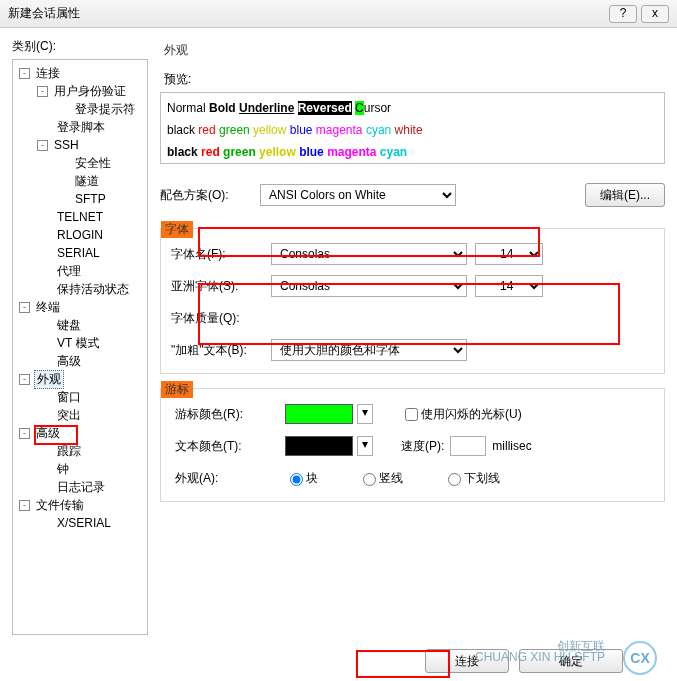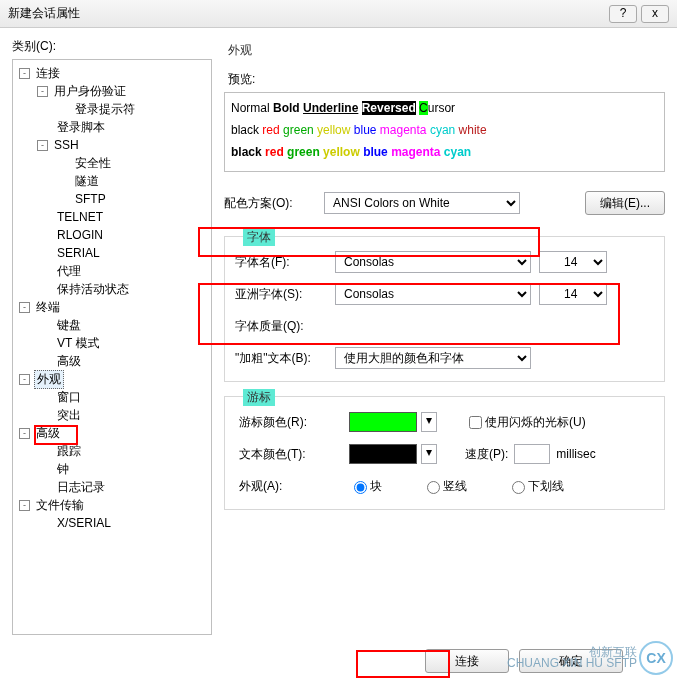--- a/index.html
+++ b/index.html
@@ -2,62 +2,62 @@
 <html><head>
 <meta charset="utf-8">
 <style>
 * { box-sizing: border-box; font-family: "Microsoft YaHei", "SimSun", sans-serif; font-size: 12px; }
 body { margin: 0; background: #fff; width: 677px; height: 681px; overflow: hidden; position: relative; }
 .titlebar { height: 28px; background: linear-gradient(#f7f7f7,#e9e9e9); border-bottom: 1px solid #ccc; display: flex; align-items: center; padding: 0 8px; justify-content: space-between; }
 .titlebar .title { font-size: 12px; }
 .titlebar .controls { display: flex;  }
 .titlebar .controls .tb-btn { width: 28px; height: 18px; border: 1px solid #aaa; border-radius: 3px; margin-left: 4px; text-align: center; line-height: 14px; background: #f4f4f4; font-family: sans-serif;}
 .body { display: flex; padding: 10px 12px 0 12px; height: 595px; }
-.left-col { width: 200px; }
+.left-col { width: 136px; }
 .category-label { margin-bottom: 4px; }
 .tree-box { border: 1px solid #bfbfbf; height: 576px; padding: 4px 2px; overflow: hidden; background: #fff; }
 .tree-item { display: flex; align-items: center; height: 18px; white-space: nowrap; }
 .tree-toggle { width: 11px; height: 11px; border: 1px solid #888; text-align: center; line-height: 9px; font-size: 9px; margin-right: 4px; color: #555;}
 .tree-label { padding: 0 2px; }
 .tree-label.sel { background: #e5f1fb; border: 1px dotted #666; }
 .ind1 { padding-left: 4px; }
 .ind2 { padding-left: 22px; }
 .ind3 { padding-left: 40px; }
 .ind4 { padding-left: 58px; }
 .redbox { border: 2px solid #f00; }
 .rb-appearance { position: absolute; left: 34px; top: 425px; width: 44px; height: 20px; pointer-events: none; }
 .rb-scheme { position: absolute; left: 198px; top: 227px; width: 342px; height: 30px; pointer-events: none; }
 .rb-fonts { position: absolute; left: 198px; top: 283px; width: 422px; height: 62px; pointer-events: none; }
 .rb-connect { position: absolute; left: 356px; top: 650px; width: 94px; height: 28px; pointer-events: none; }
 .right-col { flex: 1; padding-left: 12px; display: flex; flex-direction: column; }
 .right-col .section-title { margin: 4px 0 6px 4px; color: #333; }
 .preview-label { margin: 6px 0 4px 4px; }
-.preview-box { border: 1px solid #bfbfbf; background: #fff; padding: 4px 6px; font-family: Consolas, monospace; font-size: 15px; line-height: 22px; height: 80px; overflow: hidden; }
+.preview-box { border: 1px solid #bfbfbf; background: #fff; padding: 4px 6px; font-family: Consolas, monospace; font-size: 15px; line-height: 22px; height: 72px; overflow: hidden; }
 .pv-bold { font-weight: bold; }
 .pv-und { text-decoration: underline; font-weight: bold;}
 .pv-rev { background: #000; color: #fff; font-weight: bold;}
 .cur-c { background: #00ff00; }
 .group { border: 1px solid #d7d7d7; margin-top: 14px; padding: 12px 10px 10px 10px; position: relative; }
-.group .legend { position: absolute; top: -8px; left: 18px; background: #5eead4; padding: 0 4px; color: #333; }
+.group .legend { position: absolute; top: -8px; left: 0; background: #f97316; padding: 0 4px; color: #333; }
 .row { display: flex; align-items: center; height: 26px; margin-bottom: 6px; }
 .row:last-child { margin-bottom: 0; }
 .row .label { width: 100px; }
 .row .label2 { width: 84px; padding-left: 4px;}
 select, .textlike { height: 22px; border: 1px solid #abadb3; padding: 0 4px; background: #fff; }
 .dd { width: 196px; }
 .dd-sm { width: 68px; margin-left: 8px; padding-left: 20px; }
 .btn { height: 24px; border: 1px solid #9a9a9a; border-radius: 3px; background: linear-gradient(#fdfdfd,#e7e7e7); padding: 0 14px; cursor: pointer; }
 .color-swatch { width: 68px; height: 20px; border: 1px solid #555; display: inline-block; }
 .swatch-green { background: #00ff00; }
 .swatch-black { background: #000; }
 .chk { display: flex; align-items: center; }
 .radio-group { display: flex; gap: 40px; align-items: center; }
 .speed-input { width: 36px; height: 20px; border: 1px solid #abadb3; background: #fff; margin: 0 6px; }
 .footer-btns { position: absolute; bottom: 8px; right: 0; width: 677px; display: flex; gap: 10px; justify-content: flex-end; padding-right: 54px;}
-.watermark { position: absolute; right: 4px; bottom: 6px; display: flex; align-items: center; gap: 2px; opacity: 0.9; pointer-events: none;}
+.watermark { position: absolute; right: 20px; bottom: 6px; display: flex; gap: 18px; opacity: 0.9; pointer-events: none;}
 .watermark .circle { width: 34px; height: 34px; border-radius: 50%; border: 2px solid #88c5e7; display: flex; align-items: center; justify-content: center; color: #5aa4d0; font-weight: bold; font-size: 14px;}
 .watermark .txt { font-size: 9px; color: #7aa3bd; line-height: 11px; text-align: right;}
 </style>
 </head>
 <body>
 
 <div class="titlebar">
   <span class="title">新建会话属性</span>
   <div class="controls">
     <div class="tb-btn">?</div>

